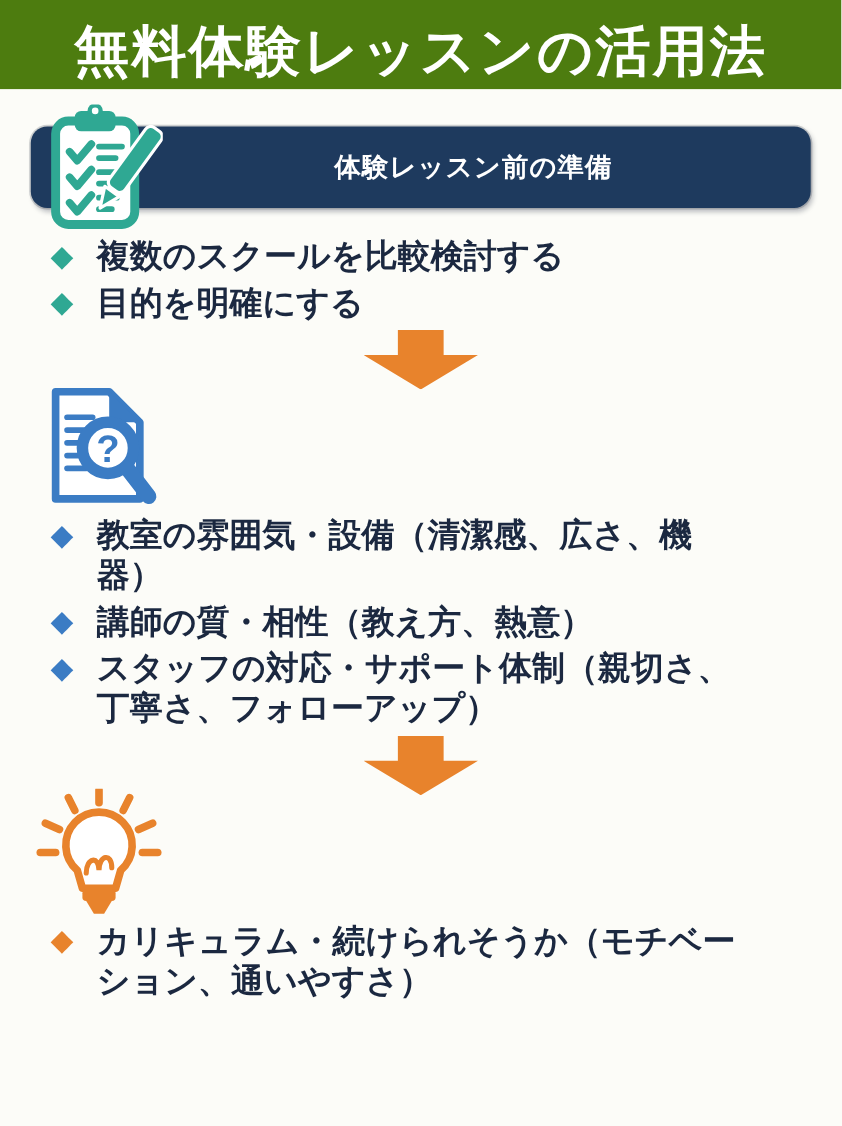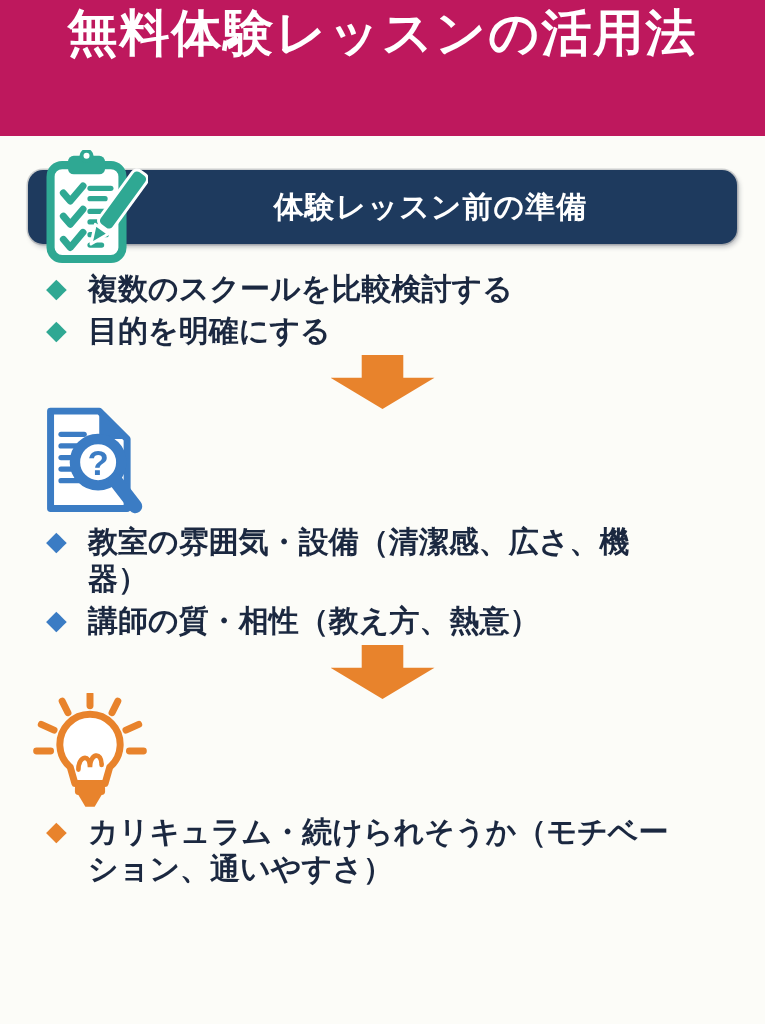--- a/index.html
+++ b/index.html
@@ -4,38 +4,38 @@
 <style>
   html,body{margin:0;padding:0;}
   body{
     width:765px;height:1024px;overflow:hidden;
     background:#fcfcf8;
     font-family:"Liberation Sans","DejaVu Sans",sans-serif;
     color:#1b2840;
   }
   
   .header{
-    height:136px;background:#be185d;
-    display:flex;align-items:flex-start;justify-content:center;
+    height:81px;background:#4d7c0f;
+    display:flex;align-items:flex-end;justify-content:center;
   }
   .header .title{
     color:#ffffff;font-size:50px;font-weight:bold;letter-spacing:2px;
   }
   
   .section-head{position:relative;height:102px;margin-top:26px;}
   .sec2 .section-head,.sec3 .section-head{margin-top:0;}
   .banner{
     position:absolute;left:28px;right:28px;top:8px;height:74px;
     background:#1e3a5e;border-radius:15px;
     display:flex;align-items:center;justify-content:center;
     padding-left:112px;padding-right:16px;box-sizing:border-box;
     box-shadow:2px 3px 5px rgba(20,30,50,.28),0 0 0 1.5px rgba(15,25,45,.18);
   }
   .banner .sec-title{
-    color:#ffffff;font-size:30px;font-weight:bold;letter-spacing:1px;white-space:nowrap;
+    color:#ffffff;font-size:24px;font-weight:bold;letter-spacing:1px;white-space:nowrap;
   }
   .icon-wrap{
     position:absolute;left:32px;top:-12px;width:116px;height:116px;z-index:2;
   }
   .icon-wrap svg{width:100%;height:100%;}
   
   .bullets{
     list-style:none;margin:6px 30px 0 46px;padding:0;max-width:640px;
   }
   .bullets li{
@@ -111,20 +111,21 @@
         <line x1="25" y1="67" x2="40" y2="67" stroke="#3b7cc4" stroke-width="4.5" stroke-linecap="round"></line>
         <circle cx="57" cy="51" r="20" fill="#ffffff" stroke="#3b7cc4" stroke-width="9"></circle>
         <text x="57" y="62" font-size="30" font-weight="bold" fill="#3b7cc4" text-anchor="middle" font-family="'Liberation Sans',sans-serif">?</text>
         <line x1="72" y1="67" x2="89" y2="89" stroke="#3b7cc4" stroke-width="12" stroke-linecap="round"></line>
       </svg>
     </span>
   </div>
   <ul class="bullets">
     <li>教室の雰囲気・設備（清潔感、広さ、機器）</li>
     <li>講師の質・相性（教え方、熱意）</li>
+    <li>スタッフの対応・サポート体制（親切さ、丁寧さ、フォローアップ）</li>
   </ul>
 </div>
 
 <div class="arrow-down"></div>
 
 <div class="sec3">
   <div class="section-head">
     <span class="icon-wrap">
       <svg viewBox="0 0 100 100">
         <line x1="50" y1="1" x2="50" y2="11" stroke="#e8832c" stroke-width="6" stroke-linecap="round"></line>

